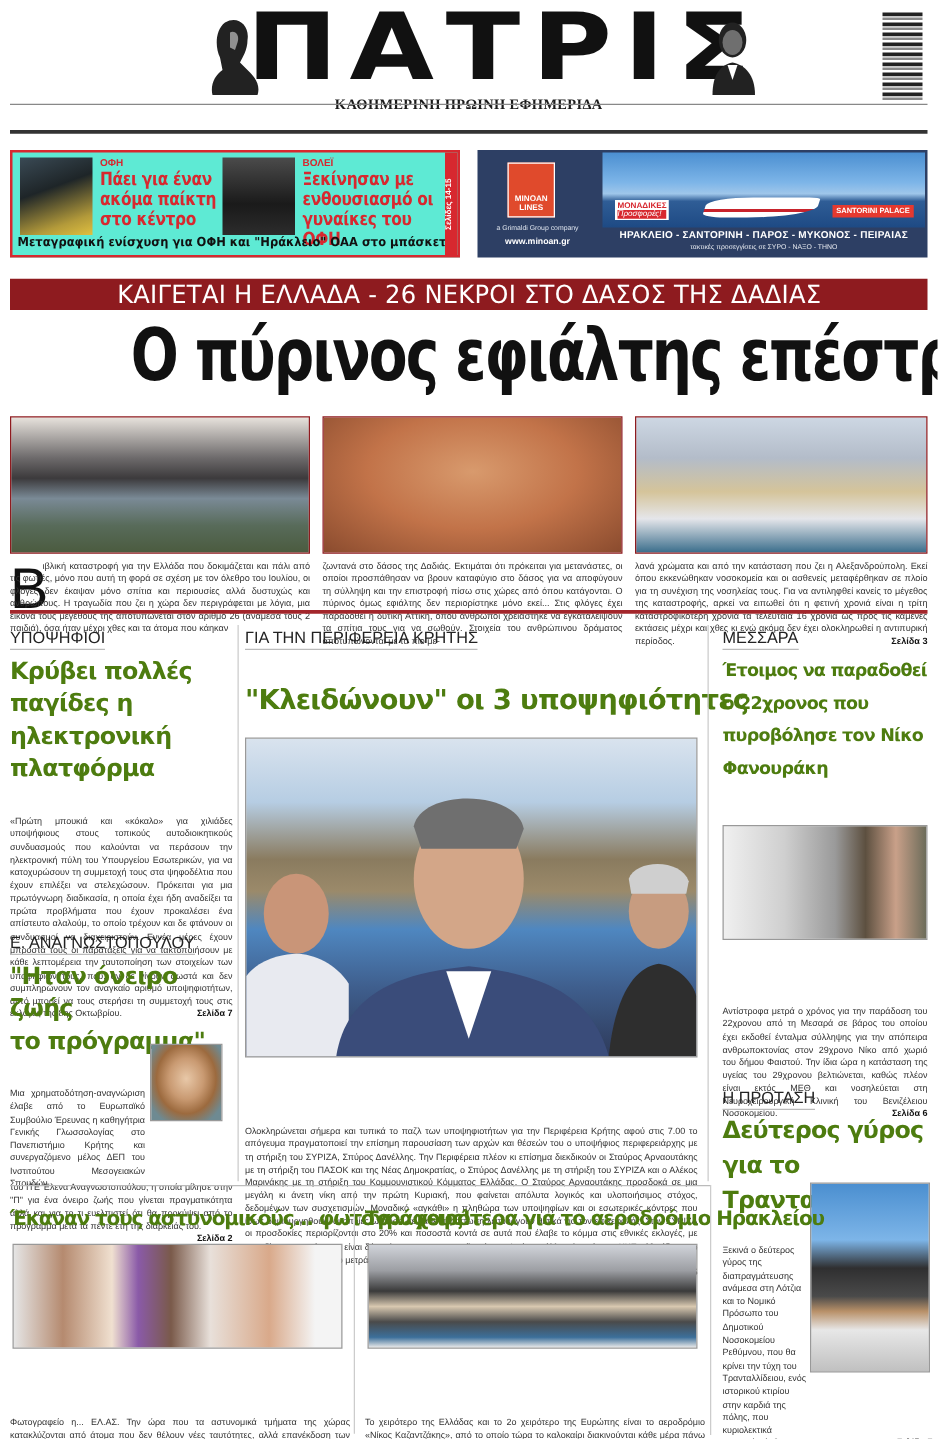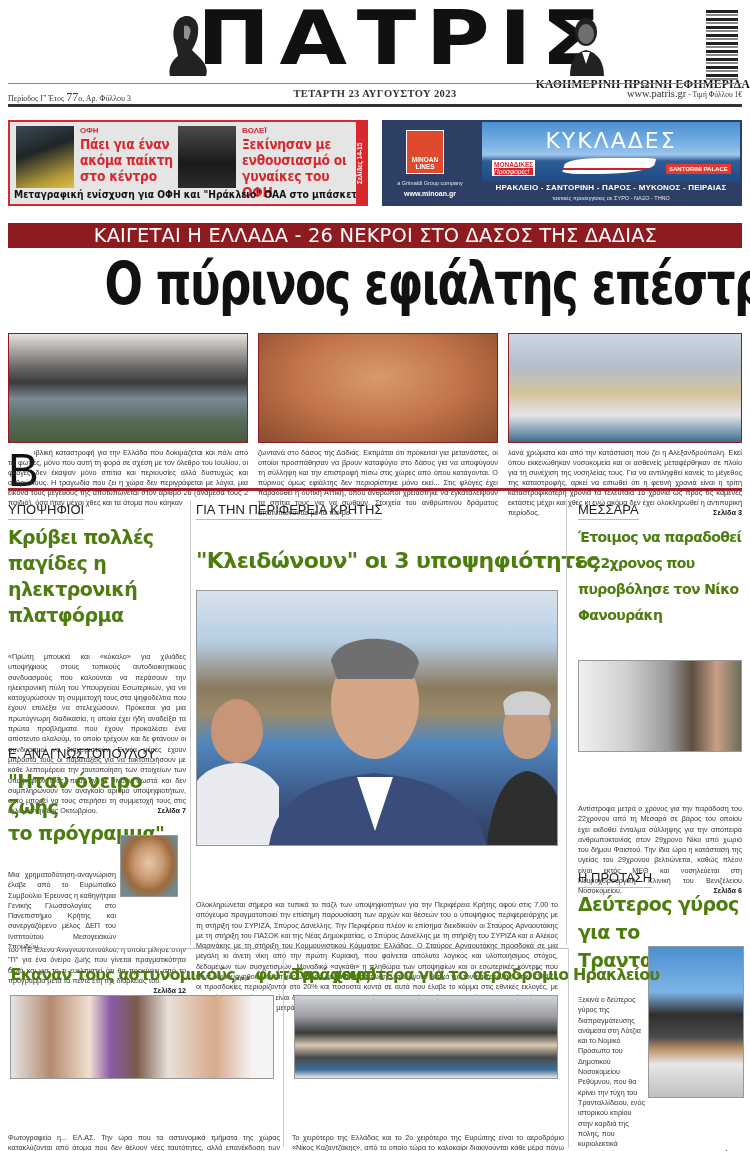--- a/index.html
+++ b/index.html
@@ -5,35 +5,35 @@
   * { box-sizing: border-box; margin: 0; padding: 0; }
   html, body { width: 750px; height: 1151px; background: #fff; overflow: hidden; }
   body { font-family: "Liberation Sans", sans-serif; color: #1a1a1a; position: relative; }
 
   
   .masthead { position: absolute; left: 0; top: 0; width: 750px; height: 110px; }
   .logo { position: absolute; left: 225px; top: 2px; width: 310px; height: 70px; font-family: "DejaVu Sans", sans-serif; font-weight: bold; font-size: 74px; letter-spacing: 8px; text-align: center; line-height: 72px; color: #111; transform: scaleX(1.18); transform-origin: center; }
   .portrait { position: absolute; top: 12px; width: 50px; height: 64px; }
   .portrait.left { left: 162px; }
   .portrait.right { left: 560px; }
-  .subtitle { position: absolute; left: 0; width: 750px; top: 78px; text-align: right; font-family: "Liberation Serif", serif; font-weight: bold; font-size: 11.5px; letter-spacing: 0.3px; }
+  .subtitle { position: absolute; left: 0; width: 750px; top: 78px; text-align: center; font-family: "Liberation Serif", serif; font-weight: bold; font-size: 11.5px; letter-spacing: 0.3px; }
   .barcode { position: absolute; left: 706px; top: 10px; width: 32px; height: 70px; display: flex; flex-direction: column; justify-content: space-between; }
   .barcode span { display: block; height: 3px; background: #222; }
   .barcode span:nth-child(even) { background: #888; height: 2px; }
   .rule1 { position: absolute; left: 8px; top: 83px; width: 734px; border-top: 1px solid #888; }
   .infoline { position: absolute; left: 8px; top: 87px; width: 734px; height: 16px; font-family: "Liberation Serif", serif; font-size: 8px; color: #333; }
   .infoline .l { position: absolute; left: 0; top: 3px; }
   .infoline .l b { font-size: 12px; font-weight: normal; }
   .infoline .c { position: absolute; left: 0; width: 734px; text-align: center; top: 1px; font-weight: bold; font-size: 10.5px; letter-spacing: 0.4px; }
   .infoline .r { position: absolute; right: 0; top: 1px; font-size: 10.5px; }
   .infoline .r small { font-size: 7.5px; }
   .rule2 { position: absolute; left: 8px; top: 104px; width: 734px; border-top: 3px solid #333; }
 
   
-  .promo { position: absolute; left: 8px; top: 120px; width: 360px; height: 86px; border: 2px solid #d7282f; background: #e5e5e5; }
+  .promo { position: absolute; left: 8px; top: 120px; width: 360px; height: 86px; border: 2px solid #d7282f; background: #5eead4; }
   .promo .pic { position: absolute; top: 4px; width: 58px; height: 62px; }
   .promo .p1 { left: 6px; background: linear-gradient(160deg,#3a4a55 0%,#1e2528 40%,#b39a3a 80%,#e0c040 100%); }
   .promo .p2 { left: 168px; background: linear-gradient(180deg,#4b4b4b 0%,#1a1a1a 60%,#2c2c2c 100%); }
   .promo .kick { position: absolute; top: 4px; font-weight: bold; font-size: 8px; color: #d7282f; }
   .promo .head { position: absolute; top: 14px; font-family: "DejaVu Sans", sans-serif; font-weight: bold; font-size: 14.5px; line-height: 16px; color: #d7282f; letter-spacing: -0.3px; transform: scaleX(0.85); transform-origin: left; }
   .promo .k1 { left: 70px; } .promo .h1 { left: 70px; width: 110px; }
   .promo .k2 { left: 232px; text-align: center; } .promo .h2 { left: 232px; width: 130px; }
   .promo .foot { position: absolute; left: 4px; top: 67px; width: 340px; font-family: "DejaVu Sans", sans-serif; font-weight: bold; font-size: 10px; color: #111; transform: scaleX(0.92); transform-origin: left; white-space: nowrap; }
   .promo .pages { position: absolute; right: 0; top: 0; width: 10px; height: 82px; background: #d7282f; color: #fff; font-size: 6.5px; font-weight: bold; writing-mode: vertical-rl; transform: rotate(180deg); text-align: center; }
 
@@ -113,45 +113,39 @@
       <span></span>
       <span></span>
       <span></span>
       <span></span>
       <span></span>
       <span></span>
       <span></span>
       <span></span>
   </div>
   <div class="rule1"></div>
-  <div class="infoline">
-    <span class="l"><span>Περίοδος Γ' Έτος </span><b>77</b><span>ο, Αρ. Φύλλου 3</span></span>
-    <span class="c">ΤΕΤΑΡΤΗ 23 ΑΥΓΟΥΣΤΟΥ 2023</span>
-    <span class="r"><span>www.patris.gr</span><small> - Τιμή Φύλλου 1€</small></span>
-  </div>
   <div class="rule2"></div>
 </header>
 
 <section class="promo">
   <div class="pic p1"></div>
   <div class="kick k1">ΟΦΗ</div>
   <div class="head h1">Πάει για έναν ακόμα παίκτη στο κέντρο</div>
   <div class="pic p2"></div>
   <div class="kick k2">ΒΟΛΕΪ</div>
   <div class="head h2">Ξεκίνησαν με ενθουσιασμό οι γυναίκες του ΟΦΗ</div>
   <div class="foot">Μεταγραφική ενίσχυση για ΟΦΗ και "Ηράκλειο" ΟΑΑ στο μπάσκετ</div>
   <div class="pages">Σελίδες 14-15</div>
 </section>
 
 <section class="ad">
   <div class="logo-box">MINOAN LINES</div>
   <div class="grim">a Grimaldi Group company</div>
   <div class="url">www.minoan.gr</div>
   <div class="scene">
-    <div class="title">ΚΥΚΛΑΔΕΣ</div>
     <div class="tag1"><span>ΜΟΝΑΔΙΚΕΣ</span><i>Προσφορές!</i></div>
     <div class="ship"></div>
     <div class="tag2">SANTORINI PALACE</div>
   </div>
   <div class="routes">ΗΡΑΚΛΕΙΟ - ΣΑΝΤΟΡΙΝΗ - ΠΑΡΟΣ - ΜΥΚΟΝΟΣ - ΠΕΙΡΑΙΑΣ</div>
   <div class="sub">τακτικές προσεγγίσεις σε ΣΥΡΟ - ΝΑΞΟ - ΤΗΝΟ</div>
 </section>
 
 <div class="banner"><span>ΚΑΙΓΕΤΑΙ Η ΕΛΛΑΔΑ - 26 ΝΕΚΡΟΙ ΣΤΟ ΔΑΣΟΣ ΤΗΣ ΔΑΔΙΑΣ</span></div>
 <h1 class="headline"><span>Ο πύρινος εφιάλτης επέστρεψε</span></h1>
@@ -167,21 +161,21 @@
 <div class="rule-red"></div>
 
 <div class="kicker col-left" style="top:502px;">ΥΠΟΨΗΦΙΟΙ</div>
 <h2 class="h-light" style="left:8px; top:524px; width:182px; font-size:19px; line-height:26px;">Κρύβει πολλές παγίδες η ηλεκτρονική πλατφόρμα</h2>
 <p class="body-text" style="left:8px; top:604px; width:178px; height:132px;"><span>«Πρώτη μπουκιά και «κόκαλο» για χιλιάδες υποψήφιους στους τοπικούς αυτοδιοικητικούς συνδυασμούς που καλούνται να περάσουν την ηλεκτρονική πύλη του Υπουργείου Εσωτερικών, για να κατοχυρώσουν τη συμμετοχή τους στα ψηφοδέλτια που έχουν επιλέξει να στελεχώσουν. Πρόκειται για μια πρωτόγνωρη διαδικασία, η οποία έχει ήδη αναδείξει τα πρώτα προβλήματα που έχουν προκαλέσει ένα απίστευτο αλαλούμ, το οποίο τρέχουν και δε φτάνουν οι συνδυασμοί να διαχειριστούν. Εννέα μέρες έχουν μπροστά τους οι παρατάξεις για να τακτοποιήσουν με κάθε λεπτομέρεια την ταυτοποίηση των στοιχείων των υποψηφίων τους, που, αν δε γίνουν σωστά και δεν συμπληρώνουν τον αναγκαίο αριθμό υποψηφιοτήτων, αυτό μπορεί να τους στερήσει τη συμμετοχή τους στις εκλογές της 8ης Οκτωβρίου.</span> <b class="seelink">Σελίδα 7</b></p>
 
 <div class="kicker col-left" style="top:746px;">Ε. ΑΝΑΓΝΩΣΤΟΠΟΥΛΟΥ</div>
 <h2 class="h-light" style="left:8px; top:768px; width:182px; font-size:19px; line-height:26px;"><span>"Ηταν όνειρο ζωής</span><br><span>το πρόγραμμα"</span></h2>
 <div class="img" style="left:120px; top:835px; width:58px; height:62px; background:radial-gradient(ellipse at 50% 45%,#e8c8a8 0%,#c99a72 35%,#9c6a3e 60%,#6e8a92 85%);"></div>
 <p class="body-text" style="left:8px; top:822px; width:108px; height:72px;">Μια χρηματοδότηση-αναγνώριση έλαβε από το Ευρωπαϊκό Συμβούλιο Έρευνας η καθηγήτρια Γενικής Γλωσσολογίας στο Πανεπιστήμιο Κρήτης και συνεργαζόμενο μέλος ΔΕΠ του Ινστιτούτου Μεσογειακών Σπουδών</p>
-<p class="body-text" style="left:8px; top:897px; width:178px; height:40px;"><span>του ΙΤΕ Έλενα Αναγνωστοπούλου, η οποία μίλησε στην "Π" για ένα όνειρο ζωής που γίνεται πραγματικότητα αλλά και για το τι ευελπιστεί ότι θα προκύψει από το πρόγραμμα μετά τα πέντε έτη της διάρκειάς του.</span> <b class="seelink">Σελίδα 12</b></p>
+<p class="body-text" style="left:8px; top:897px; width:178px; height:40px;"><span>του ΙΤΕ Έλενα Αναγνωστοπούλου, η οποία μίλησε στην "Π" για ένα όνειρο ζωής που γίνεται πραγματικότητα αλλά και για το τι ευελπιστεί ότι θα προκύψει από το πρόγραμμα μετά τα πέντε έτη της διάρκειάς του.</span> <b class="seelink">Σελίδα 2</b></p>
 
 <div class="vsep" style="left:190px; top:500px; height:445px;"></div>
 
 <div class="kicker" style="left:196px; top:502px;">ΓΙΑ ΤΗΝ ΠΕΡΙΦΕΡΕΙΑ ΚΡΗΤΗΣ</div>
 <h2 class="h-light" style="left:196px; top:548px; width:370px; font-size:22px; line-height:26px; white-space:nowrap;">"Κλειδώνουν" οι 3 υποψηφιότητες</h2>
 <div class="img" style="left:196px; top:590px; width:362px; height:256px; background:linear-gradient(180deg,#d9e3ee 0%,#b6cde3 20%,#8a7b5f 38%,#9b8a6a 48%,#4f87c0 60%,#3f5f8e 78%,#2e3a5a 100%);">
   <svg width="360" height="254" viewBox="0 0 360 254">
     <ellipse cx="40" cy="140" rx="26" ry="32" fill="#c99578"></ellipse>
     <path d="M0 254 L0 190 C10 176 30 172 40 172 C54 172 72 180 82 196 L82 254 Z" fill="#e8eaf0"></path>
     <ellipse cx="178" cy="112" rx="44" ry="56" fill="#d3a688"></ellipse>

